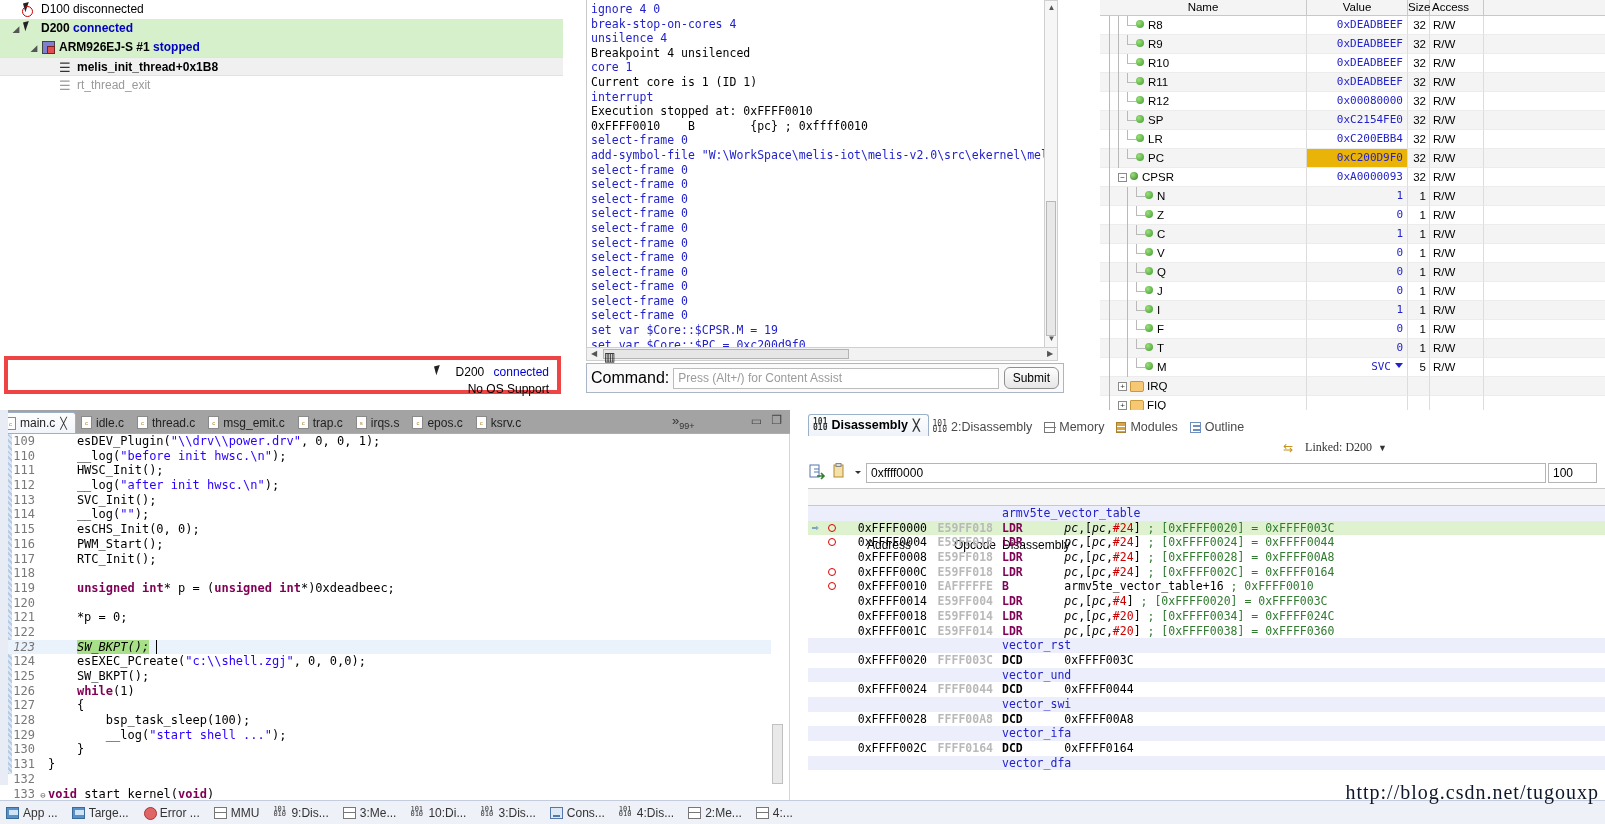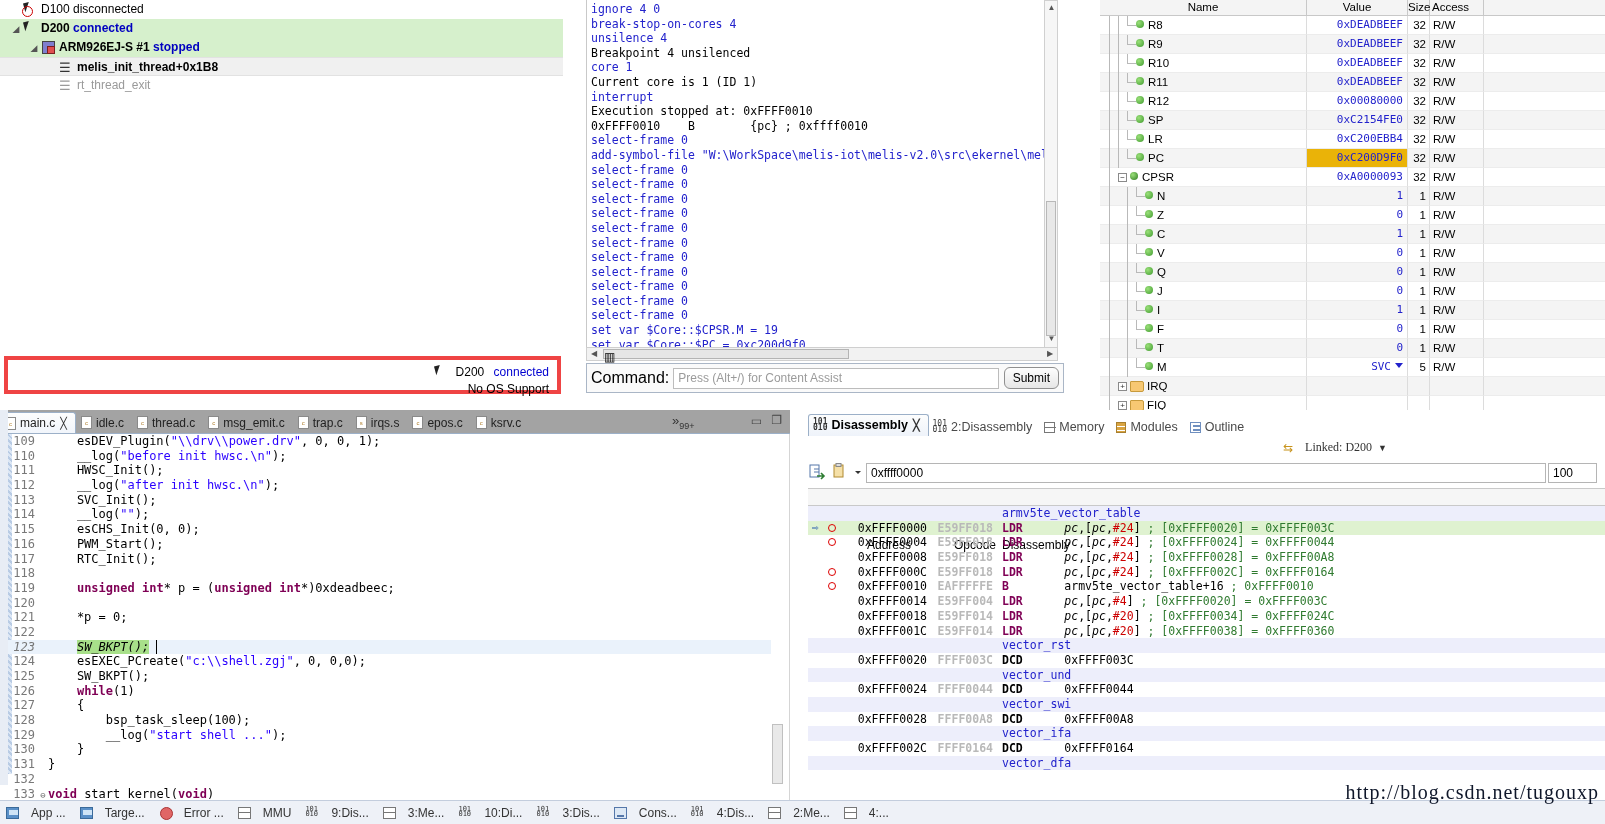--- a/index.html
+++ b/index.html
@@ -218,21 +218,21 @@
   .cmt { color:#2f7a2f; }
   .bp-dot { display:inline-block; width:8px;height:8px;border:1.5px solid #d00; border-radius:50%;
      position:absolute; left:20px; top:3px; background:transparent;}
   .cur-arr { position:absolute; left:4px; top:0px; color:#2a5db0; font-size:11px;}
 
   #dis-left-strip { position:absolute; left:0; top:410px; width:8px; height:375px; background:#e8edf5;}
 
   
   #statusbar { position:absolute; left:0; bottom:0; width:1605px; height:24px;
       background:#eef1f7; border-top:1px solid #c3cddd; display:flex; align-items:center; padding-left:6px;}
-  .sb-item { display:flex; align-items:center; font-size:12px; color:#333; margin-right:14px; white-space:nowrap;gap:8px;}
+  .sb-item { display:flex; align-items:center; font-size:12px; color:#333; margin-right:14px; white-space:nowrap;}
   .sb-ic { display:inline-block; width:13px; height:12px; margin-right:4px; }
   .sb-ic.app { background:#5a90c8; border:1px solid #3a6a9a; position:relative;}
   .sb-ic.app::after{content:"";position:absolute;left:2px;top:2px;width:9px;height:5px;background:#cfe4f6;}
   .sb-ic.err { position:relative; }
   .sb-ic.err::before{content:"";position:absolute;left:1px;top:0;width:11px;height:11px;border-radius:50%;
       background:#e06666; border:1px solid #a33;}
   .sb-ic.dis { font-family:"DejaVu Sans Mono", monospace; font-size:7px; line-height:5px; color:#333; width:14px;}
   .sb-ic.mem { border:1px solid #777; position:relative; background:#fff;}
   .sb-ic.mem::after{content:"";position:absolute;left:0;top:4px;width:11px;height:1px;background:#777;}
   .sb-ic.con { border:1px solid #5577aa; background:#dde8f5; position:relative;}

